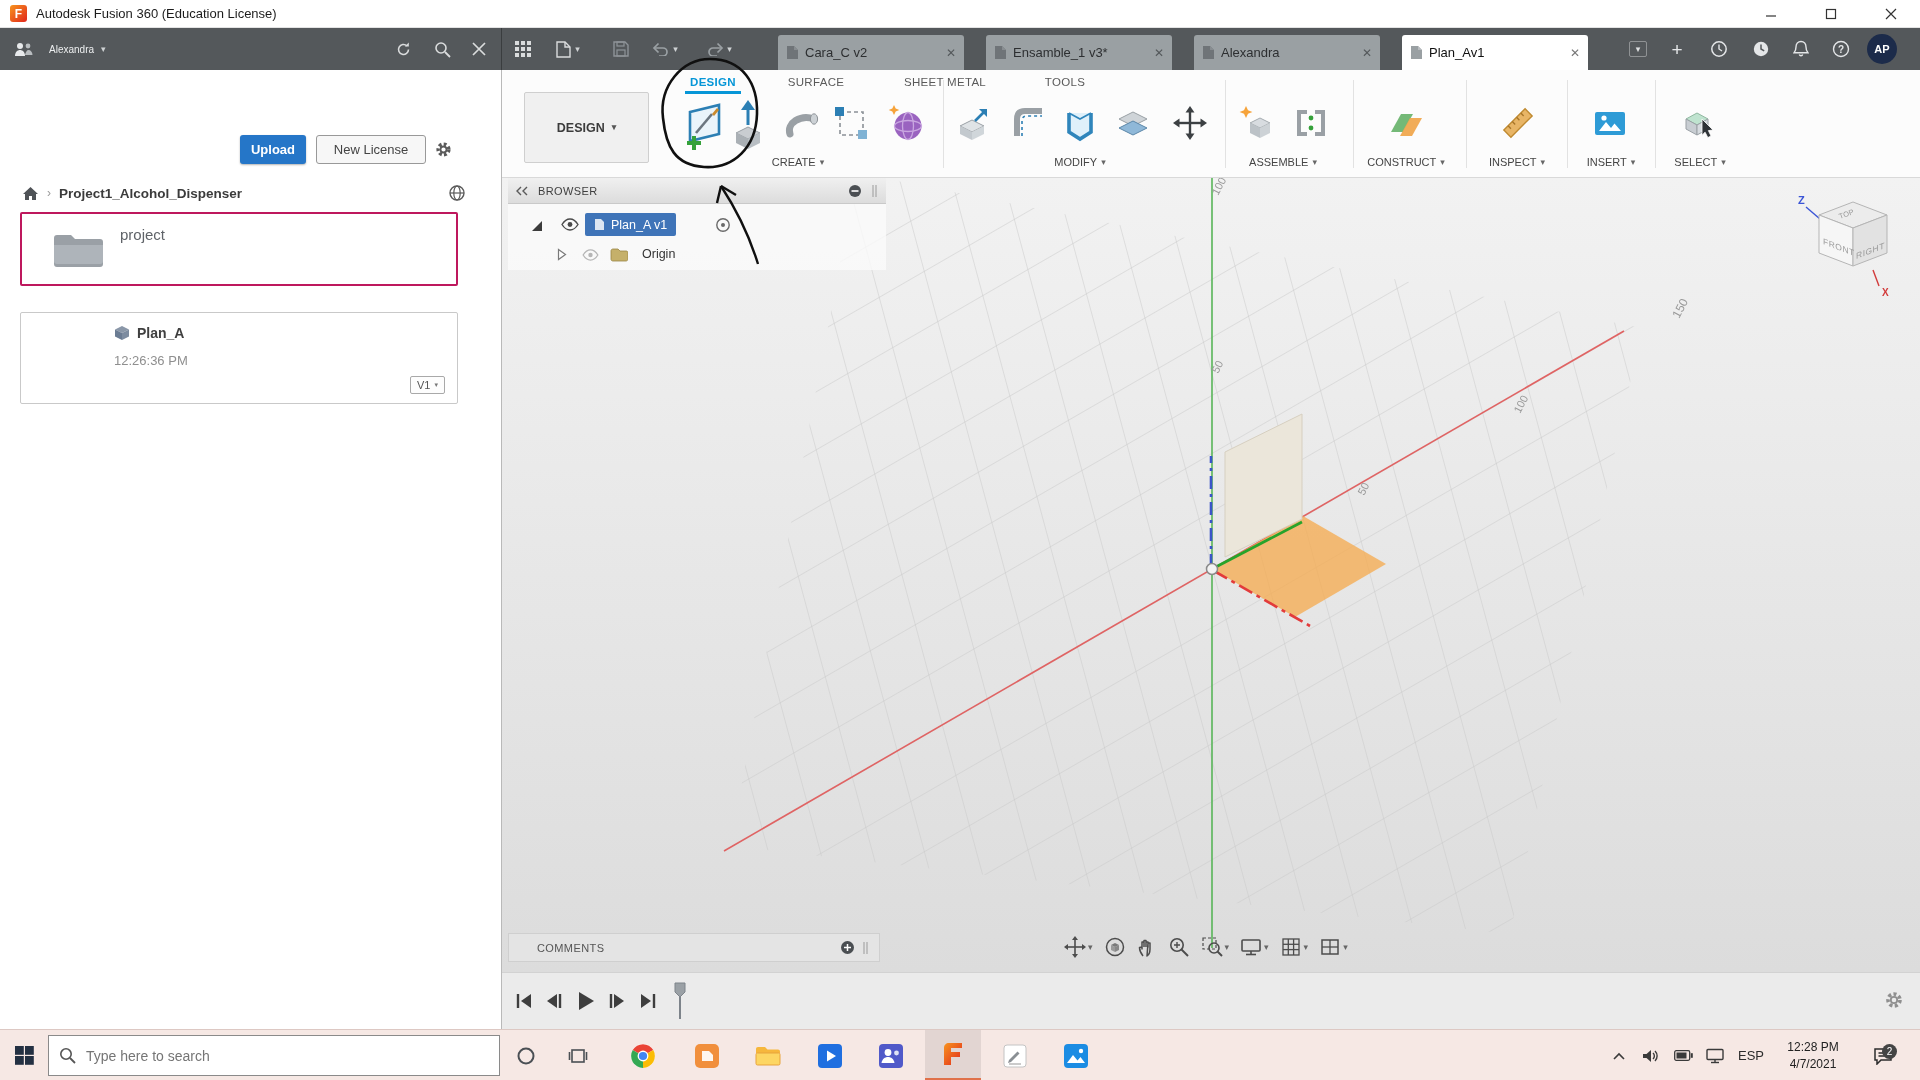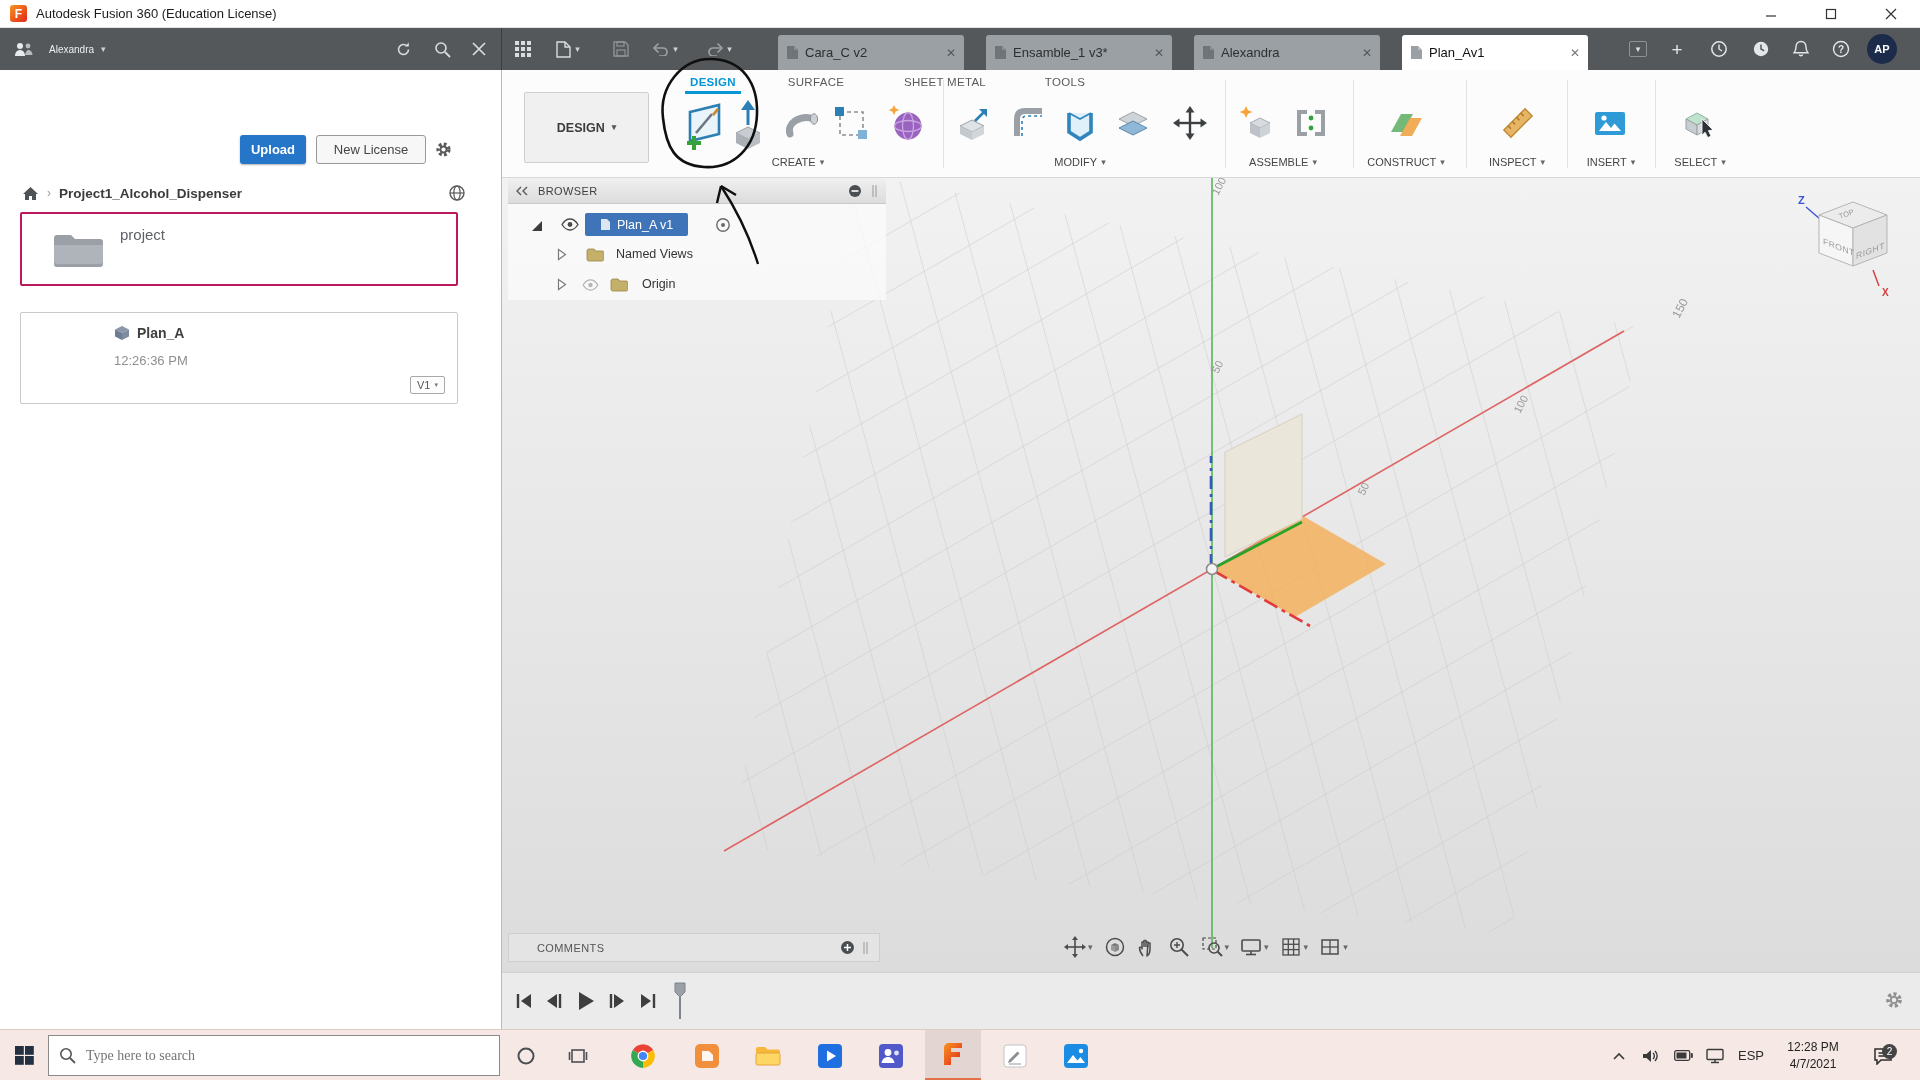--- a/index.html
+++ b/index.html
@@ -57,38 +57,38 @@
   .vsep{position:absolute;top:10px;height:88px;width:1px;background:#e2e2e2}
 
   .viewport{position:absolute;left:0;top:108px;width:1418px;height:794px;overflow:hidden;background:linear-gradient(#f2f2f2,#dedede)}
 
   
   .browser{position:absolute;left:6px;top:0;width:378px;background:rgba(250,250,250,.82)}
   .browser-hd{height:26px;background:linear-gradient(#f0f0f0,#dcdcdc);border-bottom:1px solid #c9c9c9;display:flex;align-items:center;padding:0 8px;gap:10px}
   .browser-title{font-size:11px;color:#3f3f3f;letter-spacing:.4px}
   .brow{position:relative;height:30px}
   .brow .lbl{position:absolute;top:7px;font-size:12.5px;color:#333}
-  .sel-pill{position:absolute;left:77px;top:3px;height:23px;background:#3f74b8;border-radius:2px;color:#fff;display:flex;align-items:center;gap:6px;padding:0 15px;font-size:12.5px}
+  .sel-pill{position:absolute;left:77px;top:3px;height:23px;background:#3f74b8;border-radius:2px;color:#fff;display:flex;align-items:center;gap:6px;padding:0 9px;font-size:12.5px}
 
   .comments{position:absolute;left:6px;top:755px;width:372px;height:29px;background:#e4e4e4;border:1px solid #cfcfcf;display:flex;align-items:center;padding:0 10px;gap:8px}
   .comments .t{font-size:11px;color:#555;letter-spacing:.4px;margin-left:18px;flex:1}
 
   .navbar{position:absolute;left:560px;top:752px;height:34px;display:flex;align-items:center;gap:7px}
   .nav-btn{display:flex;align-items:center;gap:2px;padding:2px;border-radius:2px}
 
   .viewcube{position:absolute;left:1288px;top:8px;width:126px;height:126px}
 
   .timeline{position:absolute;left:0;top:902px;width:1418px;height:57px;background:#ebebeb;border-top:1px solid #d2d2d2}
   .tl-btn{position:absolute;top:14px;width:28px;height:28px;display:flex;align-items:center;justify-content:center}
 
   
   .taskbar{position:absolute;left:0;top:1029px;width:1920px;height:51px;background:#f6e8e4;border-top:1px solid #ddc8c3}
   .tb-cell{position:absolute;top:0;height:51px;display:flex;align-items:center;justify-content:center}
   .tb-search{position:absolute;left:48px;top:5px;width:452px;height:41px;background:#fff;border:1px solid #8a8a8a;display:flex;align-items:center;padding:0 10px;gap:10px}
-  .tb-search input{border:none;outline:none;font-size:14px;color:#555;width:360px;font-family:Liberation Serif, serif;background:transparent}
+  .tb-search input{border:none;outline:none;font-size:14px;color:#555;width:360px;font-family:Liberation Sans, sans-serif;background:transparent}
   .app-cell{width:56px}
   .app-cell.active{background:rgba(0,0,0,.08);border-bottom:3px solid #e0714a}
   .tray-time{position:absolute;left:1772px;top:0;width:82px;height:51px;display:flex;flex-direction:column;align-items:center;justify-content:center;font-size:12px;color:#222;line-height:1.35}
   .badge{position:absolute;right:-4px;bottom:6px;min-width:15px;height:15px;border-radius:8px;background:#444;color:#fff;font-size:10px;display:flex;align-items:center;justify-content:center;padding:0 3px}
 
   .annotation{position:absolute;left:0;top:0;pointer-events:none;z-index:50}
 </style>
 </head>
 <body>
 
@@ -557,29 +557,20 @@
             </svg>
           <span>Plan_A v1</span>
         </div>
         <svg class="abs" style="left:207px;top:7px" width="16" height="16" viewBox="0 0 16 16">
             <circle cx="8" cy="8" r="6.2" fill="none" stroke="#6a6a6a" stroke-width="1.4"></circle>
             <circle cx="8" cy="8" r="2" fill="#6a6a6a"></circle>
           </svg>
       </div>
 
 
-      <div class="brow">
-        <svg class="abs" style="left:49px;top:8px" width="10" height="13">
-            <polygon points="1.5,1.5 8.5,6.5 1.5,11.5" fill="#fdfdfd" stroke="#7a7a7a" stroke-width="1.2"></polygon>
-          </svg>
-        <svg class="abs" style="left:78px;top:8px" width="18" height="14" viewBox="0 0 18 14">
-            <path d="M1 3c0-1 .5-2 2-2h5l2 2h6c1 0 2 .5 2 2v6c0 1-1 2-2 2H3c-1.5 0-2-1-2-2z" fill="#c5b06a" stroke="#9b8745" stroke-width=".8"></path>
-          </svg>
-        <span class="lbl" style="left:108px">Named Views</span>
-      </div>
 
       <div class="brow">
         <svg class="abs" style="left:49px;top:8px" width="10" height="13">
             <polygon points="1.5,1.5 8.5,6.5 1.5,11.5" fill="#fdfdfd" stroke="#7a7a7a" stroke-width="1.2"></polygon>
           </svg>
         <svg class="abs" style="left:74px;top:9px" width="17" height="12" viewBox="0 0 18 13" opacity=".38">
             <path d="M1 6.5C3.5 2.5 6 1 9 1s5.5 1.5 8 5.5C14.5 10.5 12 12 9 12S3.5 10.5 1 6.5z" fill="none" stroke="#4a4a4a" stroke-width="1.4"></path>
             <circle cx="9" cy="6.5" r="2.4" fill="#4a4a4a"></circle>
           </svg>
         <svg class="abs" style="left:102px;top:8px" width="18" height="14" viewBox="0 0 18 14">

